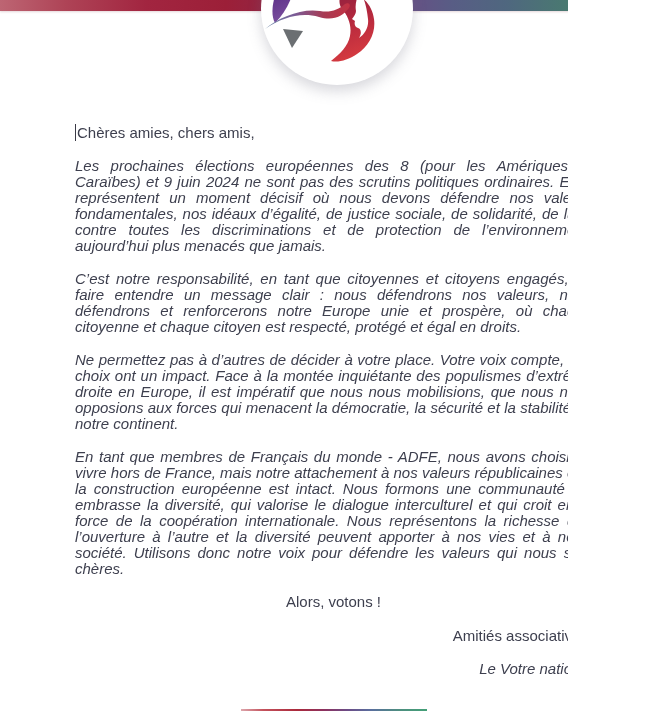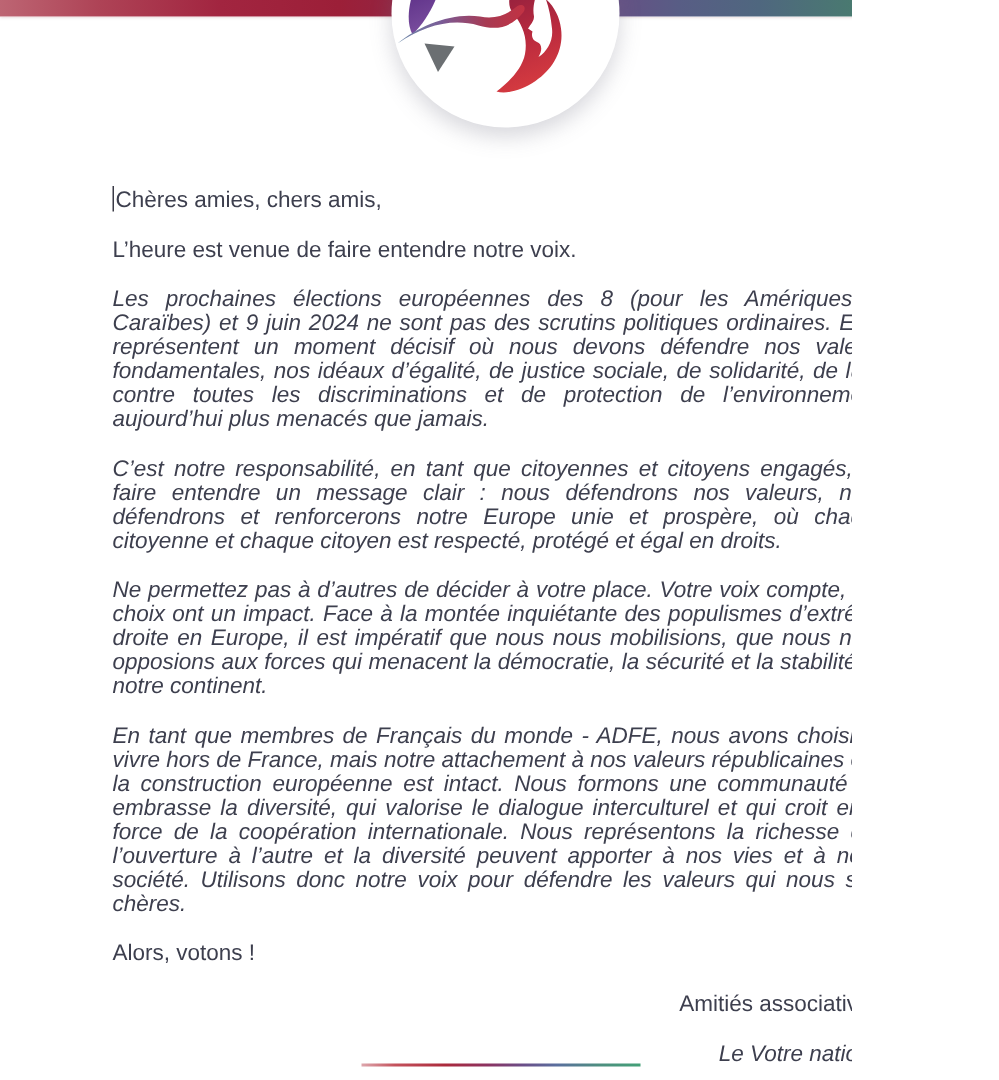--- a/index.html
+++ b/index.html
@@ -30,21 +30,21 @@
   .logo-badge svg{position:absolute;left:0;top:0;width:152px;height:152px;}
 
   
   .letter{
     position:absolute;left:75px;top:124px;width:517px;z-index:3;
     color:#3d3f4e;font-size:15px;line-height:16px;
   }
   .letter p{margin:0 0 17px 0;}
   .line{text-align:left;position:relative;}
   .para{text-align:justify;font-style:italic;}
-  .closing{text-align:left;margin-top:6px;}
+  .closing{text-align:center;margin-top:6px;}
   .caret{
     display:inline-block;width:1px;height:17px;background:#3a3a46;
     vertical-align:-3px;margin-right:1px;
   }
   .signature{margin-top:18px;text-align:right;line-height:16px;}
   .sig-line{margin:0;}
   .sig-line.italic{font-style:italic;}
 
   
   .bottom-line{
@@ -89,21 +89,20 @@
 
       <path fill="url(#gWave)" d="M4,96 C22,84 40,79 58,84 C72,88 81,84 88,75 C90,72 88,69 84,71 C77,77 69,80 59,78 C41,75 18,84 4,96 Z"></path>
 
       <path fill="#6b6f72" d="M22,96 L42,98 L31,115 Z"></path>
     </svg>
   </div>
 
   <div class="letter">
     <p class="line"><span class="caret"></span><span>Chères amies, chers amis,</span></p>
 
-    <p class="line">L’heure est venue de faire entendre notre voix.</p>
 
     <div>
         <p class="para">Les prochaines élections européennes des 8 (pour les Amériques et Caraïbes) et 9 juin 2024 ne sont pas des scrutins politiques ordinaires. Elles représentent un moment décisif où nous devons défendre nos valeurs fondamentales, nos idéaux d’égalité, de justice sociale, de solidarité, de lutte contre toutes les discriminations et de protection de l’environnement, aujourd’hui plus menacés que jamais.</p>
         <p class="para">C’est notre responsabilité, en tant que citoyennes et citoyens engagés, de faire entendre un message clair : nous défendrons nos valeurs, nous défendrons et renforcerons notre Europe unie et prospère, où chaque citoyenne et chaque citoyen est respecté, protégé et égal en droits.</p>
         <p class="para">Ne permettez pas à d’autres de décider à votre place. Votre voix compte, vos choix ont un impact. Face à la montée inquiétante des populismes d’extrême droite en Europe, il est impératif que nous nous mobilisions, que nous nous opposions aux forces qui menacent la démocratie, la sécurité et la stabilité de notre continent.</p>
         <p class="para">En tant que membres de Français du monde - ADFE, nous avons choisi de vivre hors de France, mais notre attachement à nos valeurs républicaines et à la construction européenne est intact. Nous formons une communauté qui embrasse la diversité, qui valorise le dialogue interculturel et qui croit en la force de la coopération internationale. Nous représentons la richesse que l’ouverture à l’autre et la diversité peuvent apporter à nos vies et à notre société. Utilisons donc notre voix pour défendre les valeurs qui nous sont chères.</p>
       </div>
 
     <p class="closing">Alors, votons !</p>
 

